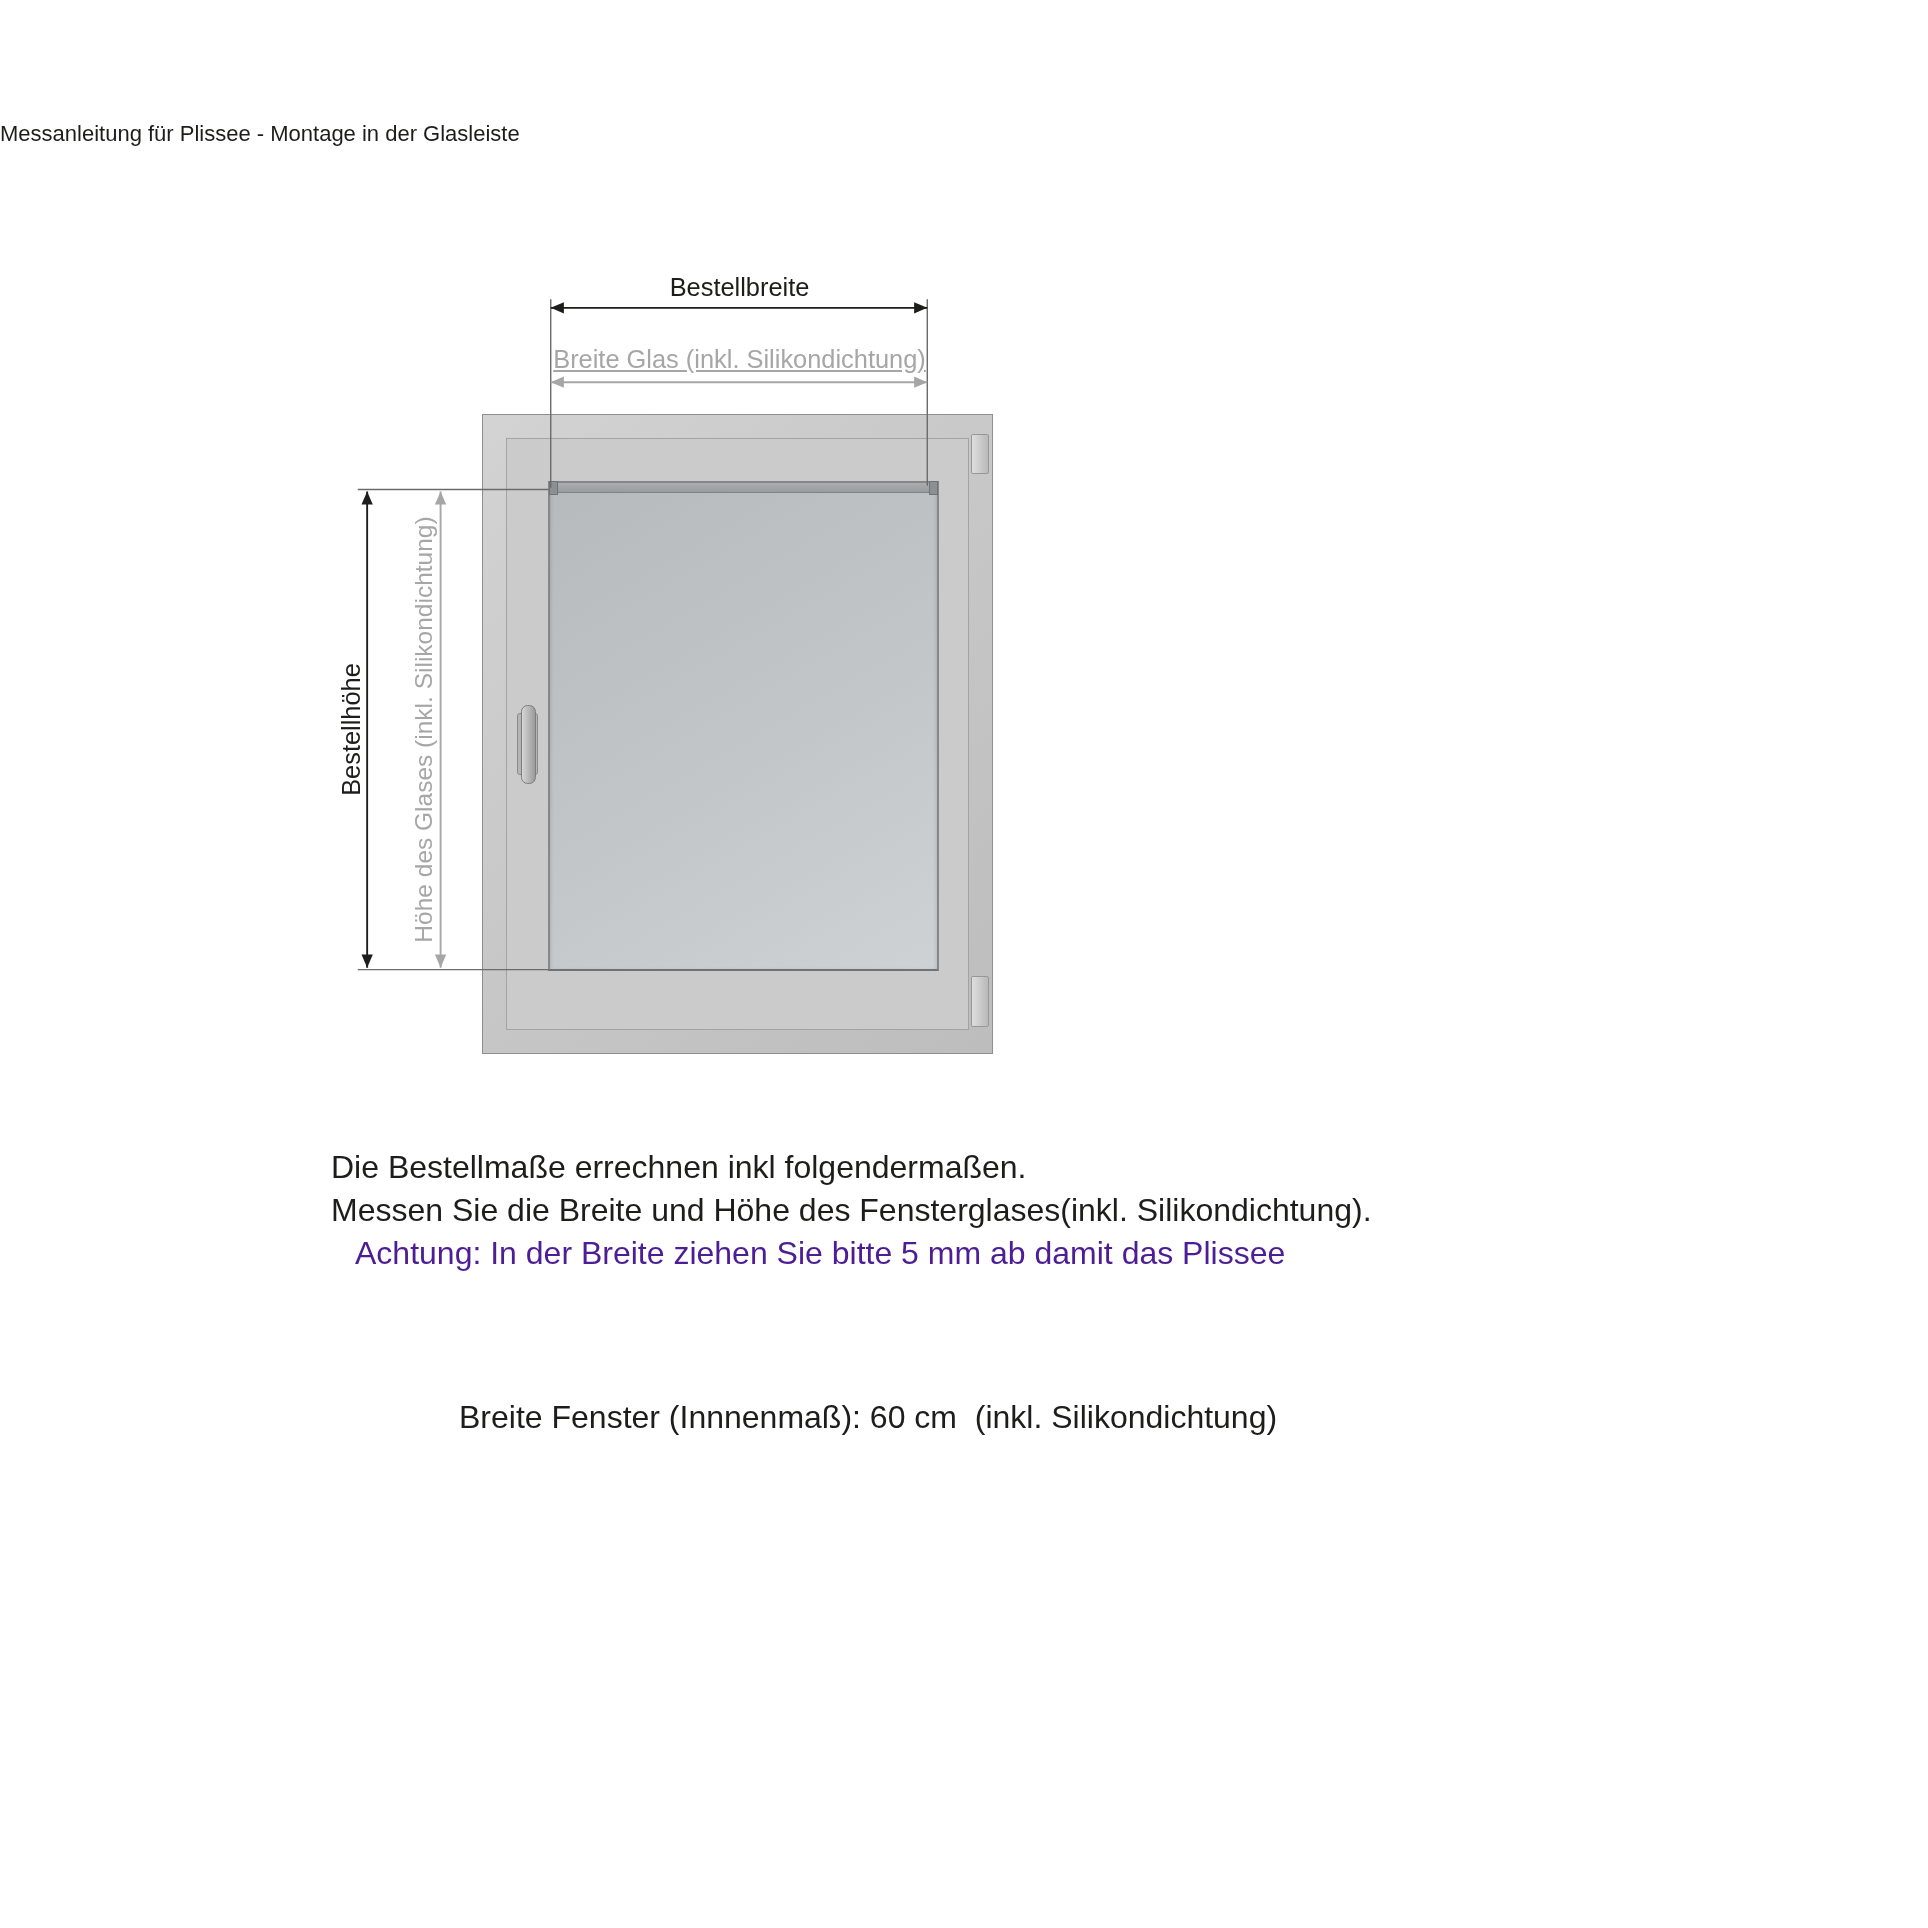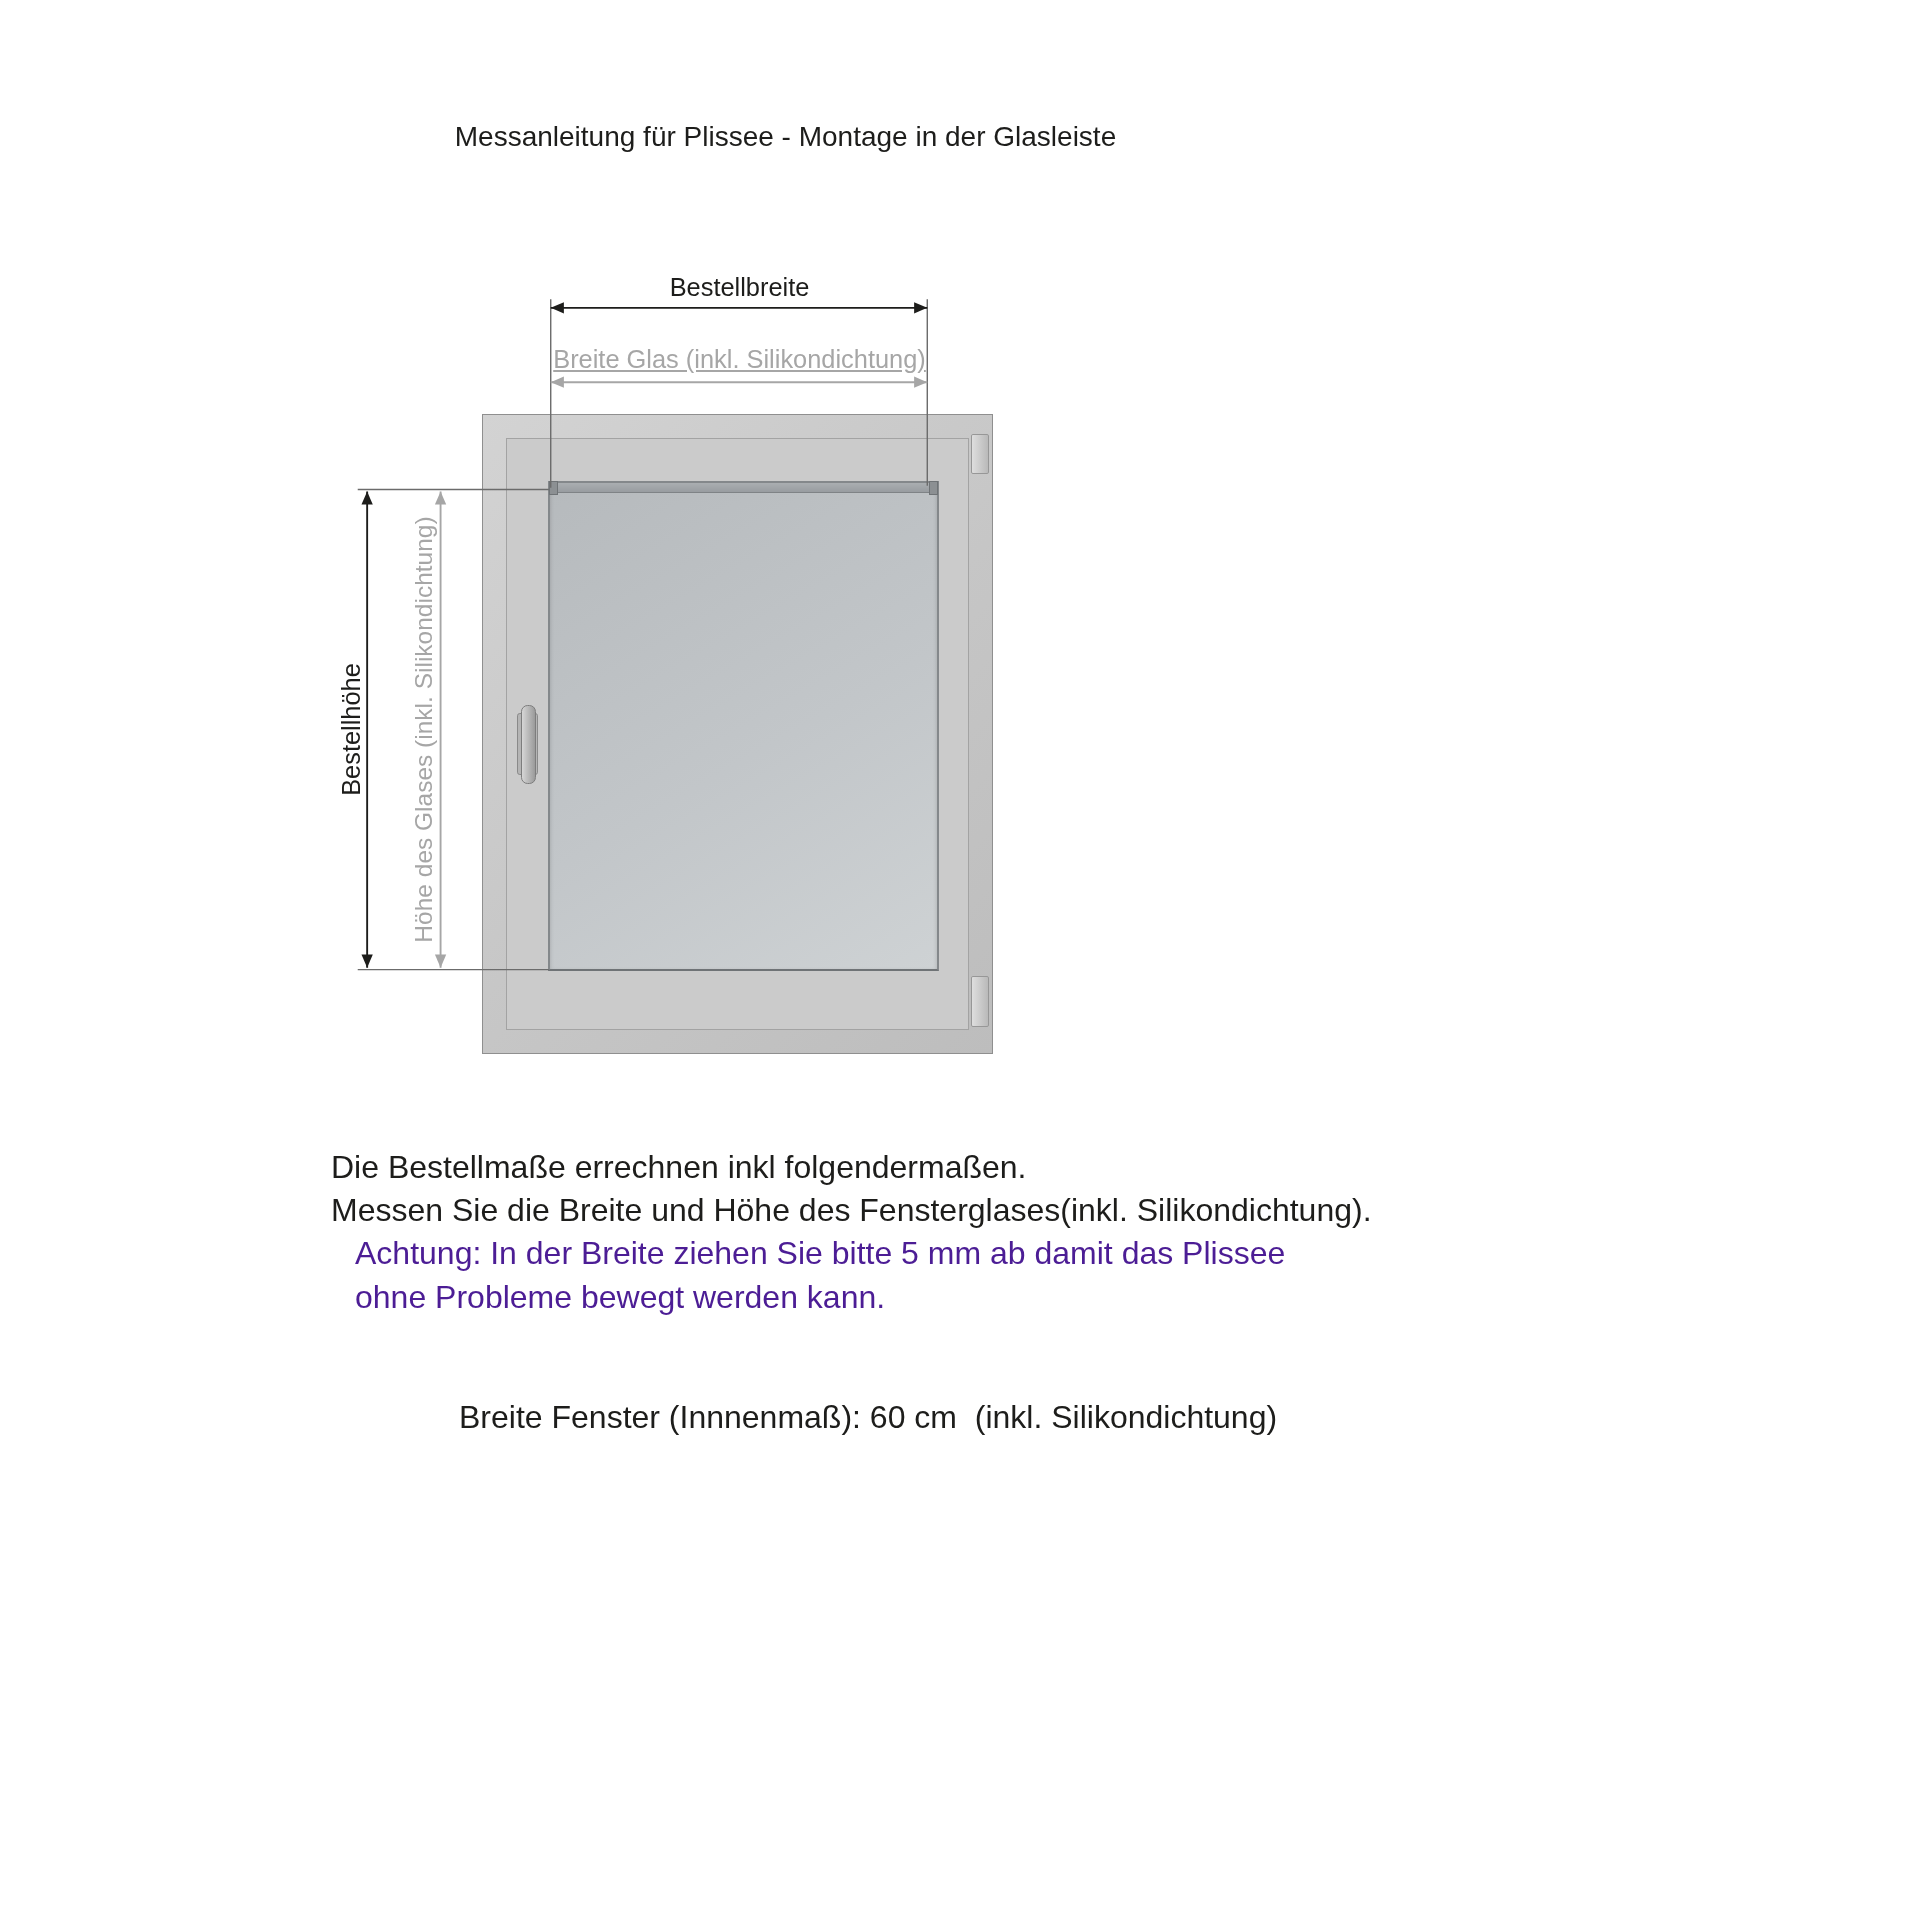--- a/index.html
+++ b/index.html
@@ -7,24 +7,23 @@
     position:relative;
     width:1928px;height:1928px;
     background:#ffffff;
     font-family:"Liberation Sans","DejaVu Sans",sans-serif;
     color:#1d1d1b;
     overflow:hidden;
   }
   .abs{position:absolute;}
   .page-title{
     left:0;top:121px;width:1475px;
-    text-align:center;
-    font-size:28px;font-weight:400;color:#1d1d1b;
+    text-align:left;
+    font-size:22px;font-weight:400;color:#1d1d1b;
     white-space:pre;
-    padding-left:48px;
   }
   
   .win-outer{
     left:482px;top:414px;width:509px;height:638px;
     background:linear-gradient(135deg,#d3d3d3 0%,#c6c6c6 55%,#bdbdbd 100%);
     border:1.9px solid #8f8f8f;
   }
   .win-sash{
     left:22.6px;top:22.6px;right:22.6px;bottom:22.6px;
     background:#cbcbcb;
@@ -129,18 +128,17 @@
   </svg>
 
   <div class="abs dim-label lbl-order-width">Bestellbreite</div>
   <div class="abs dim-label gray lbl-glass-width">Breite Glas (inkl. Silikondichtung)</div>
   <div class="abs dim-label rot lbl-order-height">Bestellhöhe</div>
   <div class="abs dim-label gray rot lbl-glass-height">Höhe des Glases (inkl. Silikondichtung)</div>
 
   <div class="abs textline" style="left:331px;top:1149px;">Die Bestellmaße errechnen inkl folgendermaßen.</div>
   <div class="abs textline" style="left:331px;top:1192px;">Messen Sie die Breite und Höhe des Fensterglases(inkl. Silikondichtung).</div>
   <div class="abs textline red" style="left:331px;top:1235px;">Achtung: In der Breite ziehen Sie bitte 5 mm ab damit das Plissee</div>
-  <div class="abs textline red" style="left:331px;top:1279px;">ohne Probleme bewegt werden kann.</div>
 
   <div class="abs textline" style="left:459px;top:1399px;text-align:right;">Breite Fenster (Innnenmaß): 60 cm  (inkl. Silikondichtung)</div>
 
 </div>
 
 
 </body></html>

